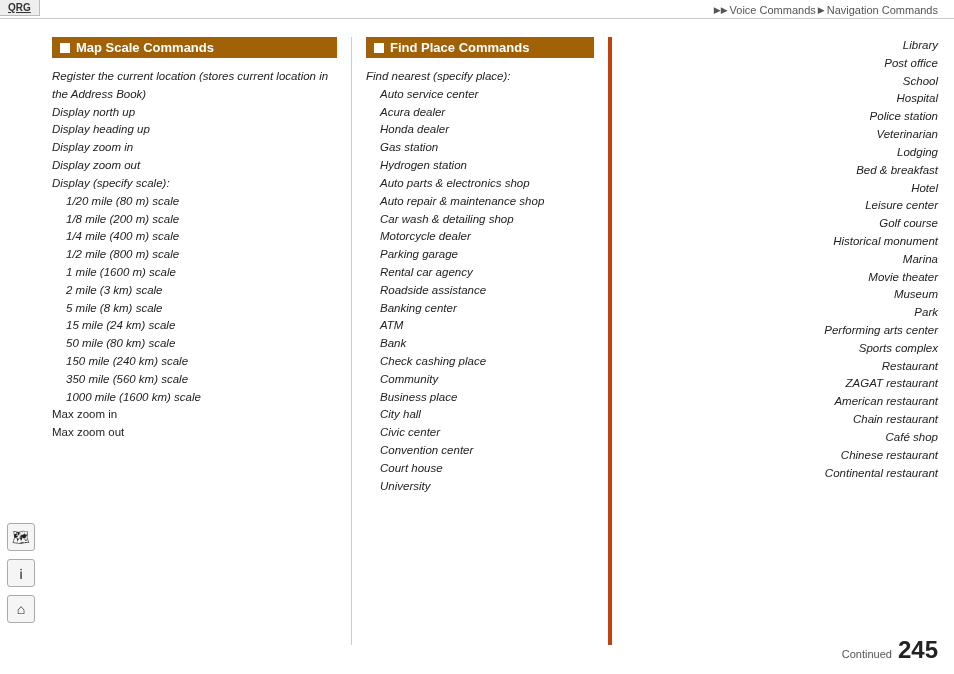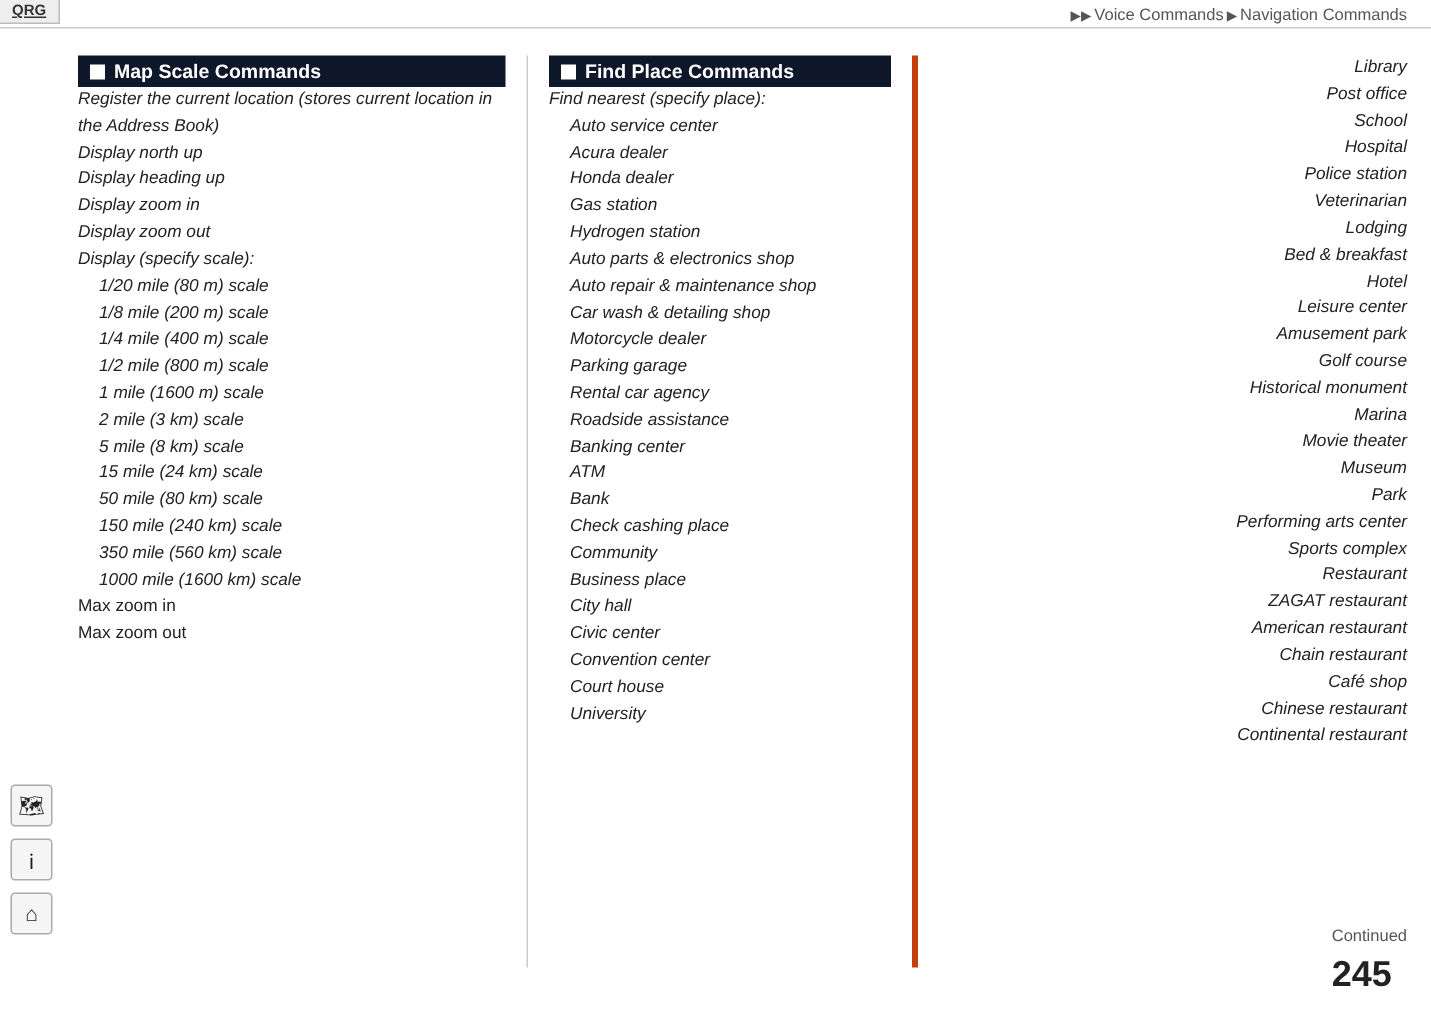--- a/index.html
+++ b/index.html
@@ -110,25 +110,26 @@
     .col-extra {
       flex: 1;
       padding-left: 16px;
       text-align: right;
     }
 
     
     .section-header {
       display: flex;
       align-items: center;
-      background: #0f172a;
+      background: #a16207;
       color: #fff;
       padding: 3px 8px;
       font-size: 13px;
       font-weight: bold;
+      margin-bottom: 10px;
     }
     .section-header-square {
       display: inline-block;
       width: 10px;
       height: 10px;
       background: #fff;
       margin-right: 6px;
       flex-shrink: 0;
     }
 
@@ -150,21 +151,20 @@
     
     .bottom-right {
       position: absolute;
       bottom: 10px;
       right: 16px;
       display: flex;
       align-items: baseline;
       gap: 6px;
       font-size: 11px;
       color: #555;
-      flex-direction: column;
     }
     .page-number {
       font-size: 24px;
       font-weight: bold;
       color: #222;
     }
   </style>
 </head>
 <body>
 
@@ -256,21 +256,20 @@
           <div class="text-item">Library</div>
           <div class="text-item">Post office</div>
           <div class="text-item">School</div>
           <div class="text-item">Hospital</div>
           <div class="text-item">Police station</div>
           <div class="text-item">Veterinarian</div>
           <div class="text-item">Lodging</div>
           <div class="text-item">Bed &amp; breakfast</div>
           <div class="text-item">Hotel</div>
           <div class="text-item">Leisure center</div>
-          <div class="text-item">Amusement park</div>
           <div class="text-item">Golf course</div>
           <div class="text-item">Historical monument</div>
           <div class="text-item">Marina</div>
           <div class="text-item">Movie theater</div>
           <div class="text-item">Museum</div>
           <div class="text-item">Park</div>
           <div class="text-item">Performing arts center</div>
           <div class="text-item">Sports complex</div>
           <div class="text-item">Restaurant</div>
           <div class="text-item">ZAGAT restaurant</div>

